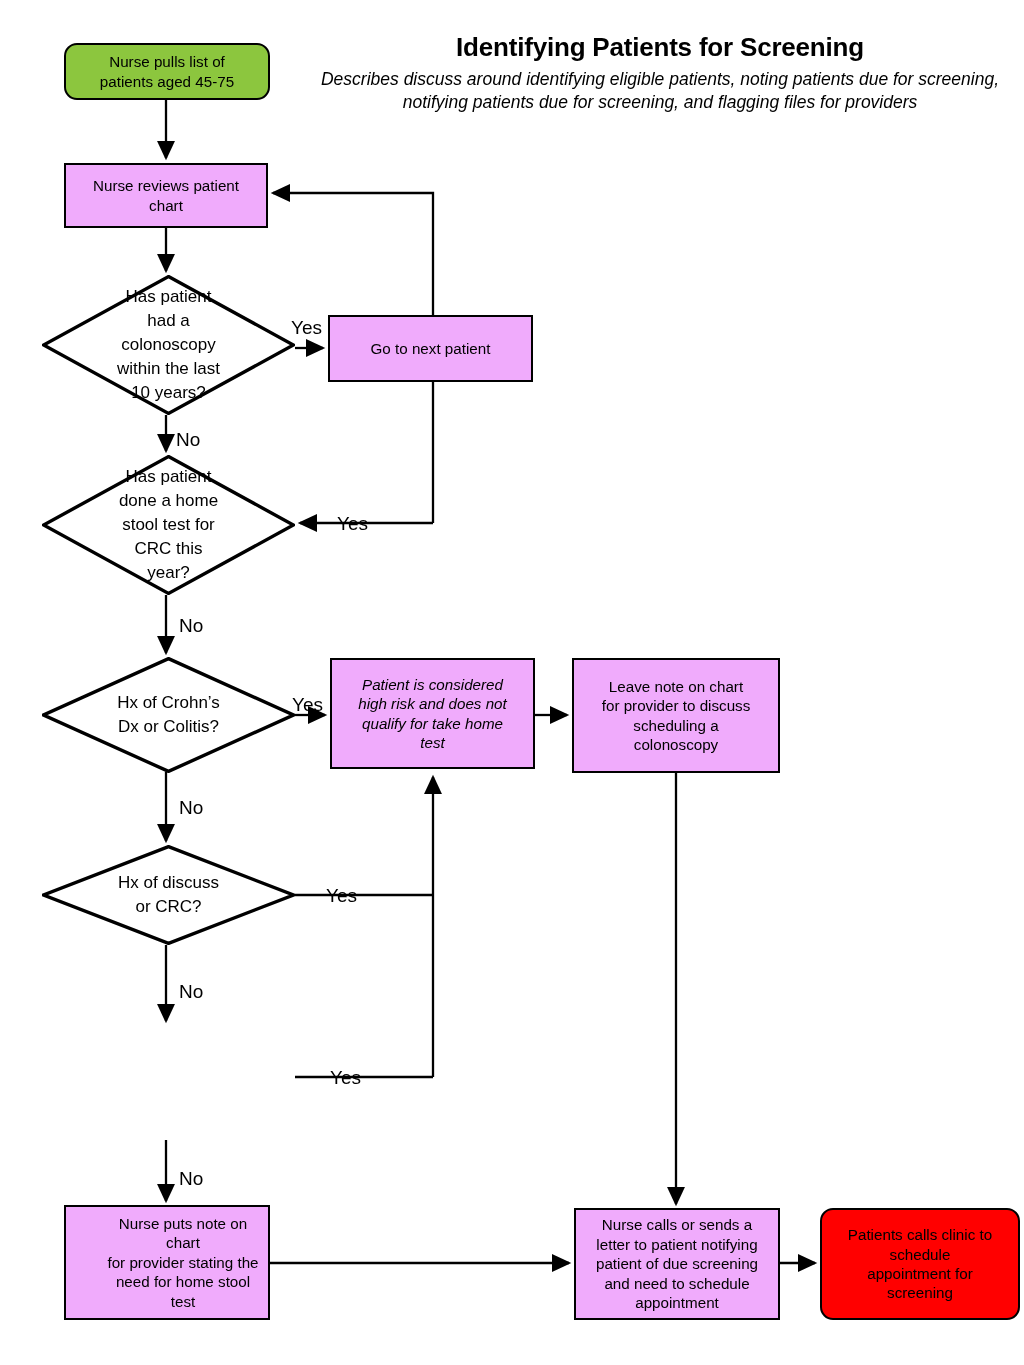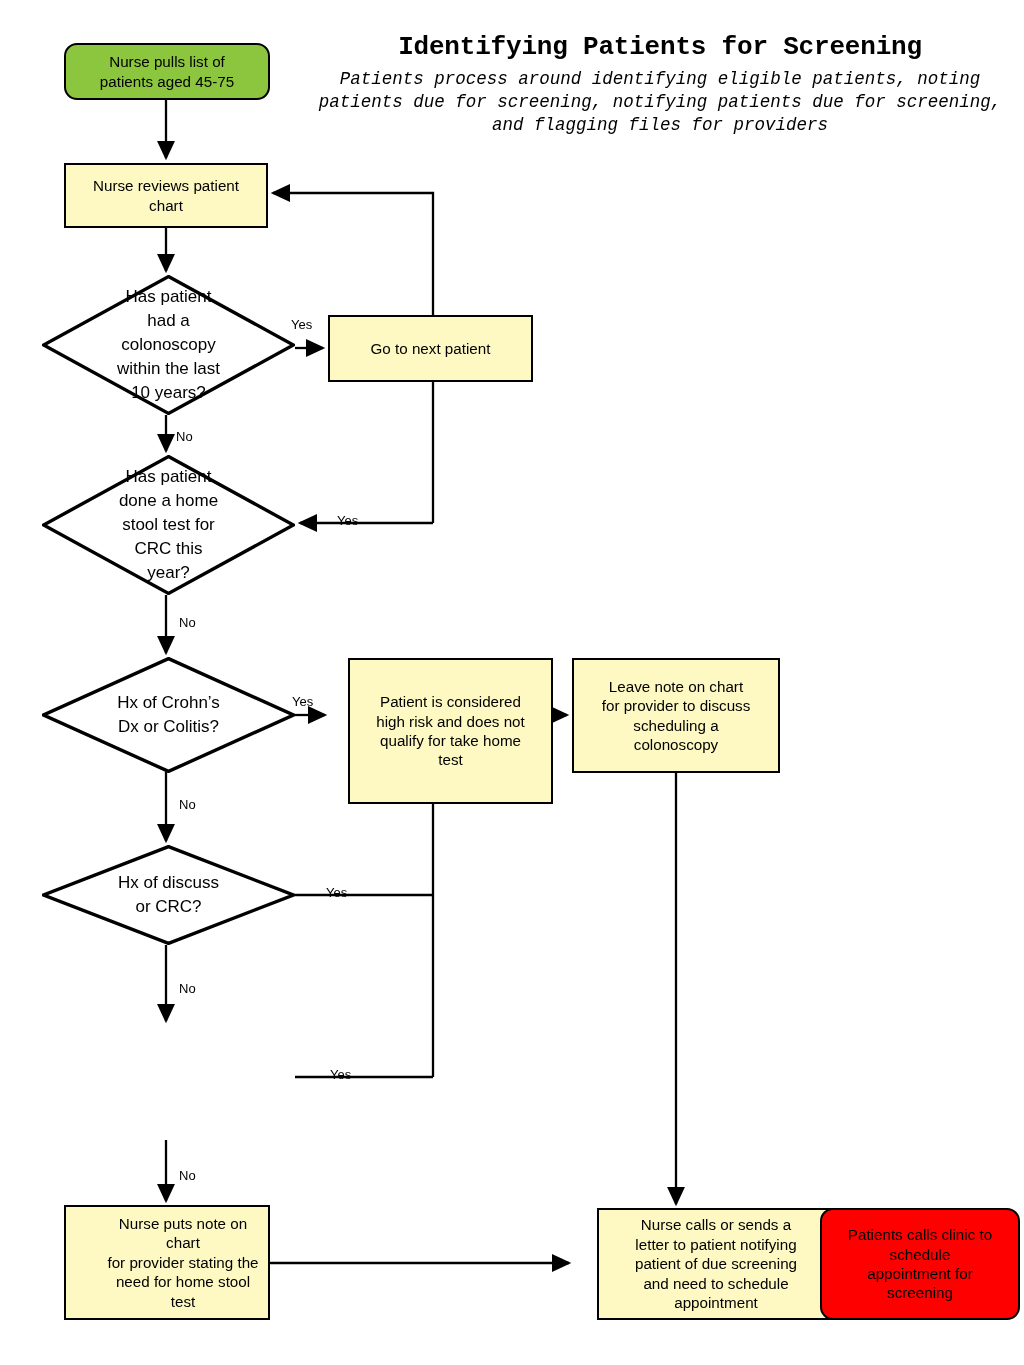--- a/index.html
+++ b/index.html
@@ -29,21 +29,20 @@
     pointer-events: none;
   }
 
   
   .header {
     position: absolute;
     left: 310px;
     top: 32px;
     width: 700px;
     text-align: center;
-    font-family: Liberation Mono, monospace;
   }
   .header .title {
     font-size: 26px;
     font-weight: bold;
     line-height: 1.18;
     letter-spacing: -0.2px;
   }
   .header .subtitle {
     font-size: 17.5px;
     font-style: italic;
@@ -64,21 +63,21 @@
   }
   .node .txt {
     display: block;
     width: 100%;
     padding: 0 6px;
     white-space: pre-line;
   }
 
   .box {
     border: 2.2px solid #000000;
-    background: #fef9c3;
+    background: #f0abfc;
   }
   .terminator {
     border: 2.2px solid #000000;
     border-radius: 13px;
   }
   .terminator.green { background: #8CC63E; }
   .terminator.red   { background: #FF0000; }
 
   
   .diamond {
@@ -97,21 +96,21 @@
     left: 0;
     top: 0;
     width: 100%;
     height: 100%;
     z-index: 1;
   }
 
   
   .elabel {
     position: absolute;
-    font-size: 13px;
+    font-size: 19px;
     line-height: 1;
     white-space: nowrap;
   }
 </style>
 </head>
 <body>
 
 <div id="canvas">
 
   <svg class="edges" viewBox="0 0 1024 1365" xmlns="http://www.w3.org/2000/svg">
@@ -155,21 +154,21 @@
       <line x1="676" y1="773" x2="676" y2="1204" marker-end="url(#ah)"></line>
 
       <line x1="270" y1="1263" x2="569" y2="1263" marker-end="url(#ah)"></line>
 
       <line x1="780" y1="1263" x2="815" y2="1263" marker-end="url(#ah)"></line>
     </g>
   </svg>
 
   <div class="header">
     <div class="title">Identifying Patients for Screening</div>
-    <div class="subtitle">Patients process around identifying eligible patients, noting patients due for screening, notifying patients due for screening, and flagging files for providers</div>
+    <div class="subtitle">Describes discuss around identifying eligible patients, noting patients due for screening, notifying patients due for screening, and flagging files for providers</div>
   </div>
 
   <div class="node terminator green" style="left:64px; top:43px; width:206px; height:57px;">
     <span class="txt">Nurse pulls list of
 patients aged 45-75</span>
   </div>
 
   <div class="node box" style="left:64px; top:163px; width:204px; height:65px;">
     <span class="txt">Nurse reviews patient
 chart</span>
@@ -202,21 +201,21 @@
   </div>
 
   <div class="node diamond" style="left:42px; top:657px; width:253px; height:116px;">
     <svg viewBox="0 0 253 116" preserveAspectRatio="none">
       <polygon points="126.5,1.6 251.4,58 126.5,114.4 1.6,58" fill="#ffffff" stroke="#000000" stroke-width="3.4" vector-effect="non-scaling-stroke"></polygon>
     </svg>
     <span class="txt">Hx of Crohn’s
 Dx or Colitis?</span>
   </div>
 
-  <div class="node box" style="left:348px; top:658px; width:205px; height:146px;">
+  <div class="node box" style="left:330px; top:658px; width:205px; height:111px;font-style:italic;">
     <span class="txt">Patient is considered
 high risk and does not
 qualify for take home
 test</span>
   </div>
 
   <div class="node box" style="left:572px; top:658px; width:208px; height:115px;">
     <span class="txt">Leave note on chart
 for provider to discuss
 scheduling a
@@ -231,21 +230,21 @@
 or CRC?</span>
   </div>
 
 
   <div class="node box" style="left:64px; top:1205px; width:206px; height:115px;padding-left:32px;">
     <span class="txt">Nurse puts note on chart
 for provider stating the
 need for home stool test</span>
   </div>
 
-  <div class="node box" style="left:597px; top:1208px; width:238px; height:112px;">
+  <div class="node box" style="left:574px; top:1208px; width:206px; height:112px;">
     <span class="txt">Nurse calls or sends a
 letter to patient notifying
 patient of due screening
 and need to schedule
 appointment</span>
   </div>
 
   <div class="node terminator red" style="left:820px; top:1208px; width:200px; height:112px;">
     <span class="txt">Patients calls clinic to
 schedule

